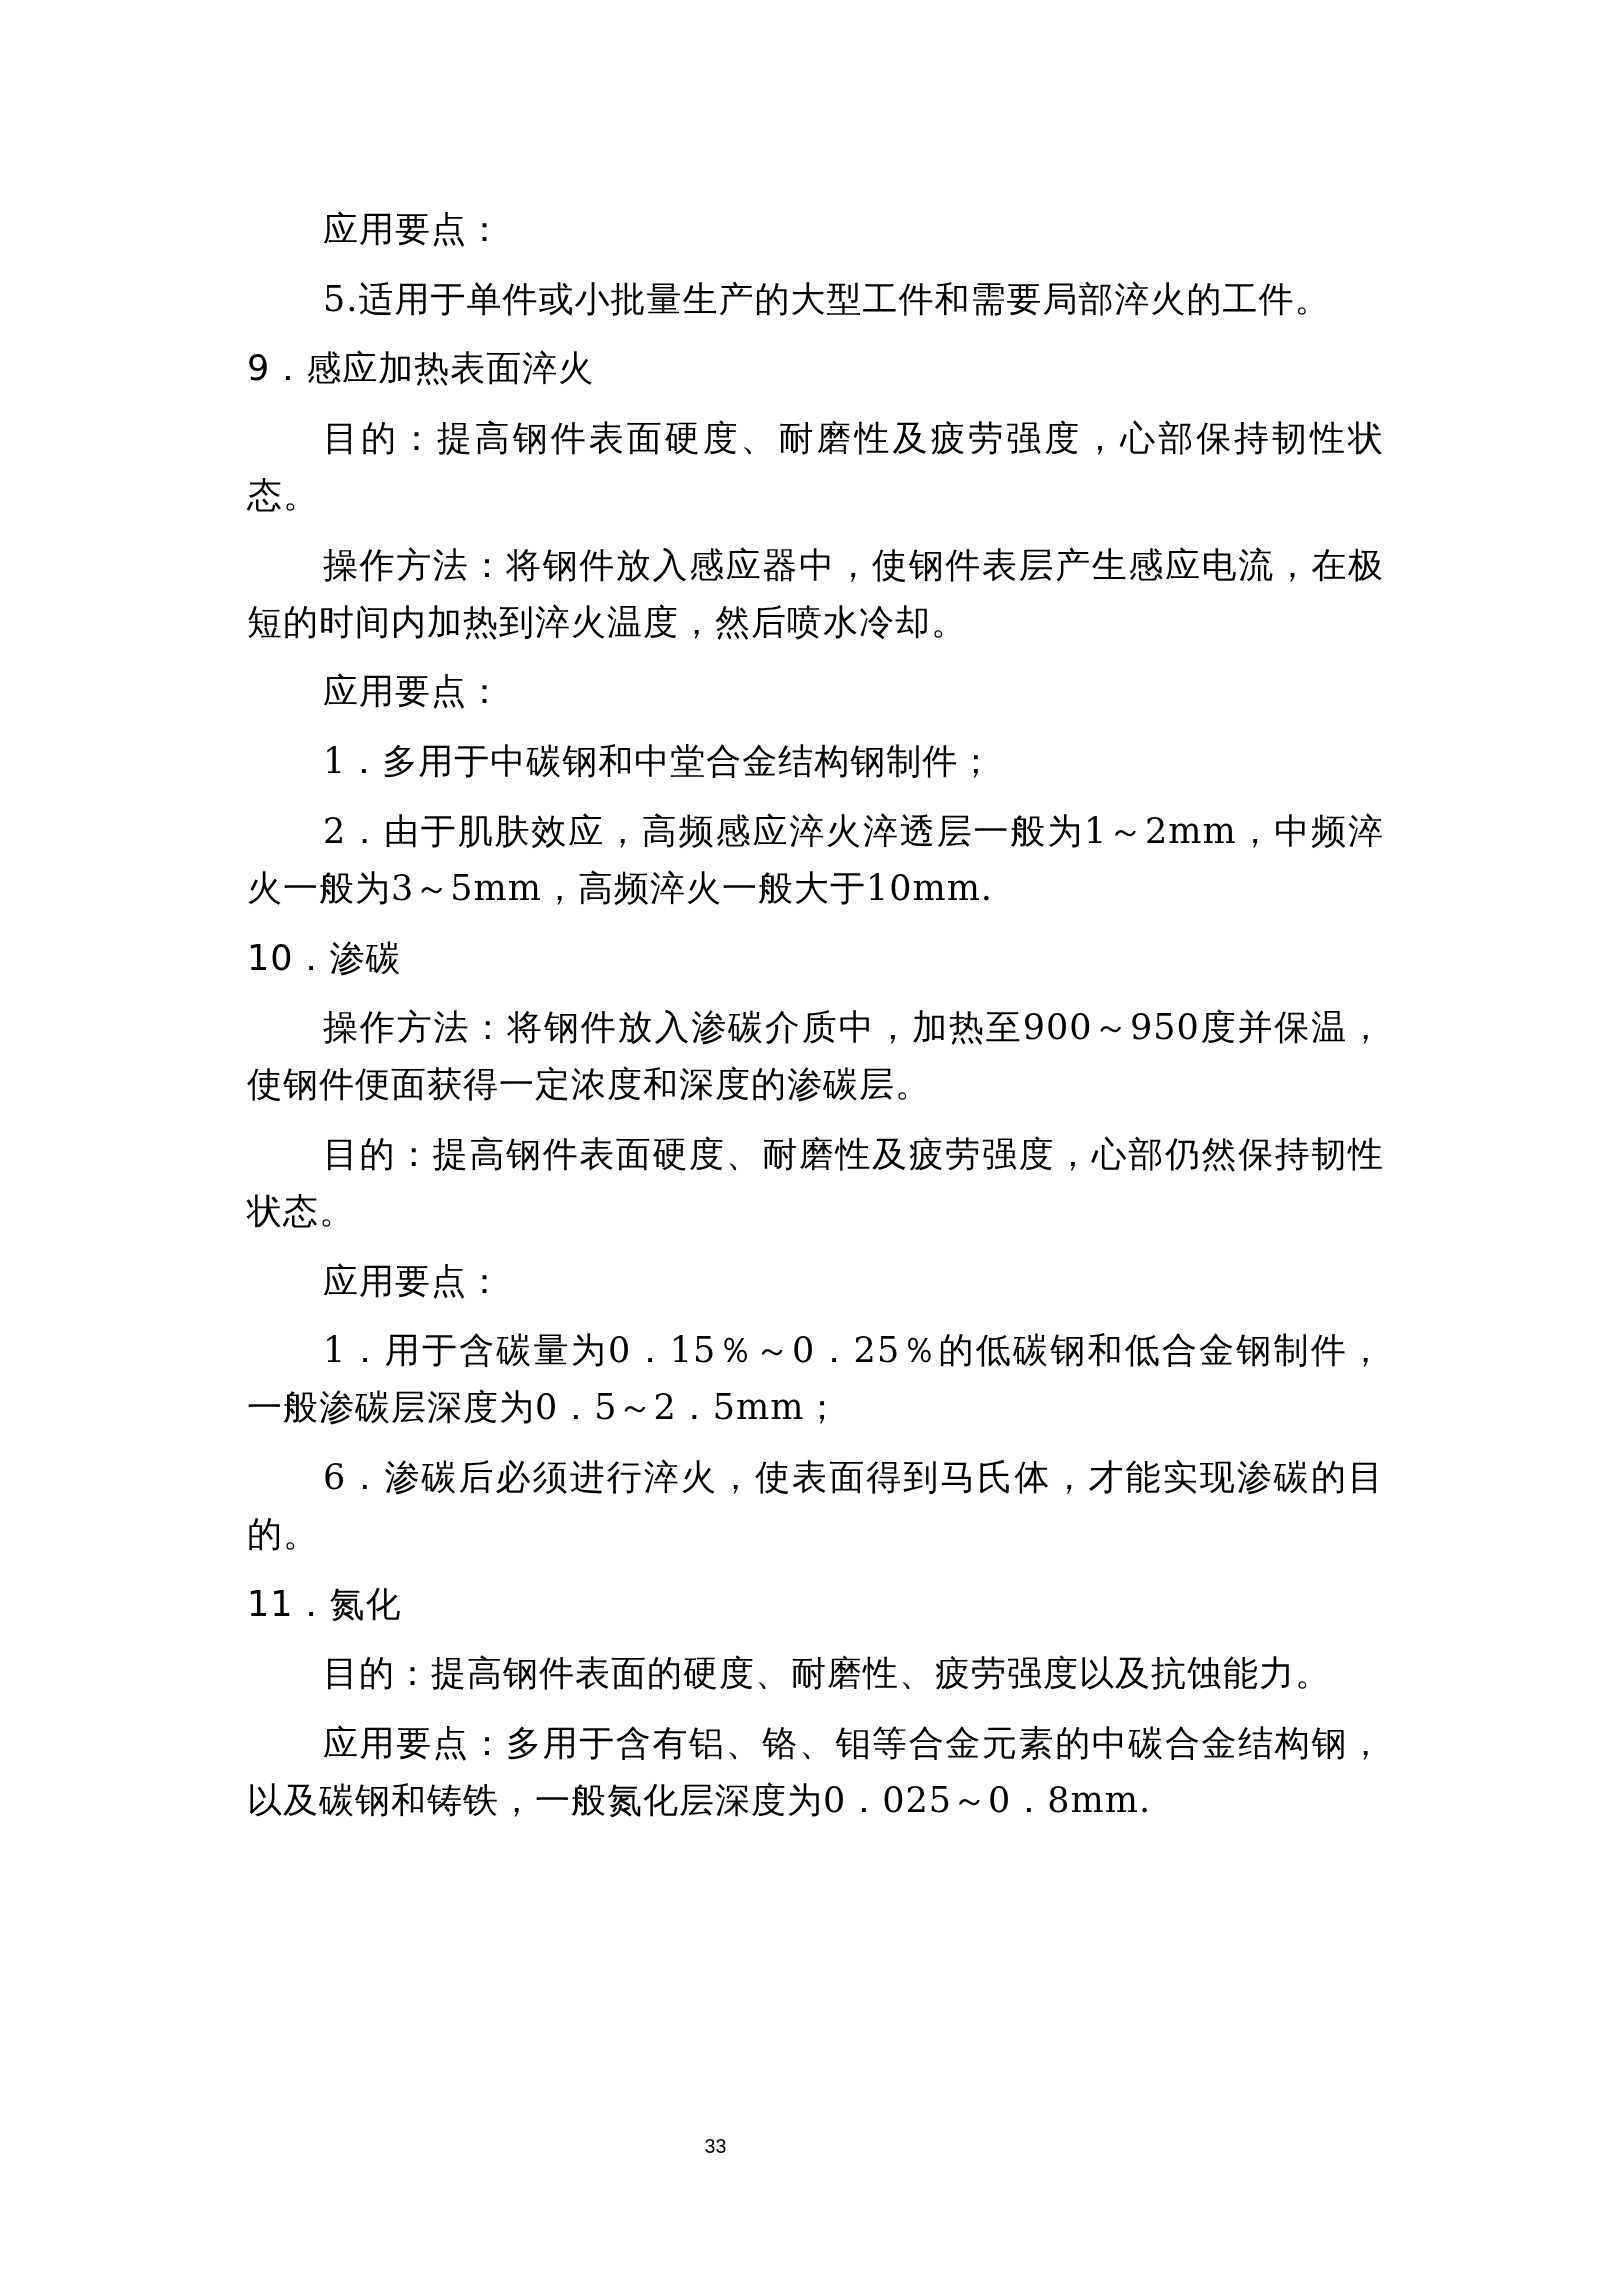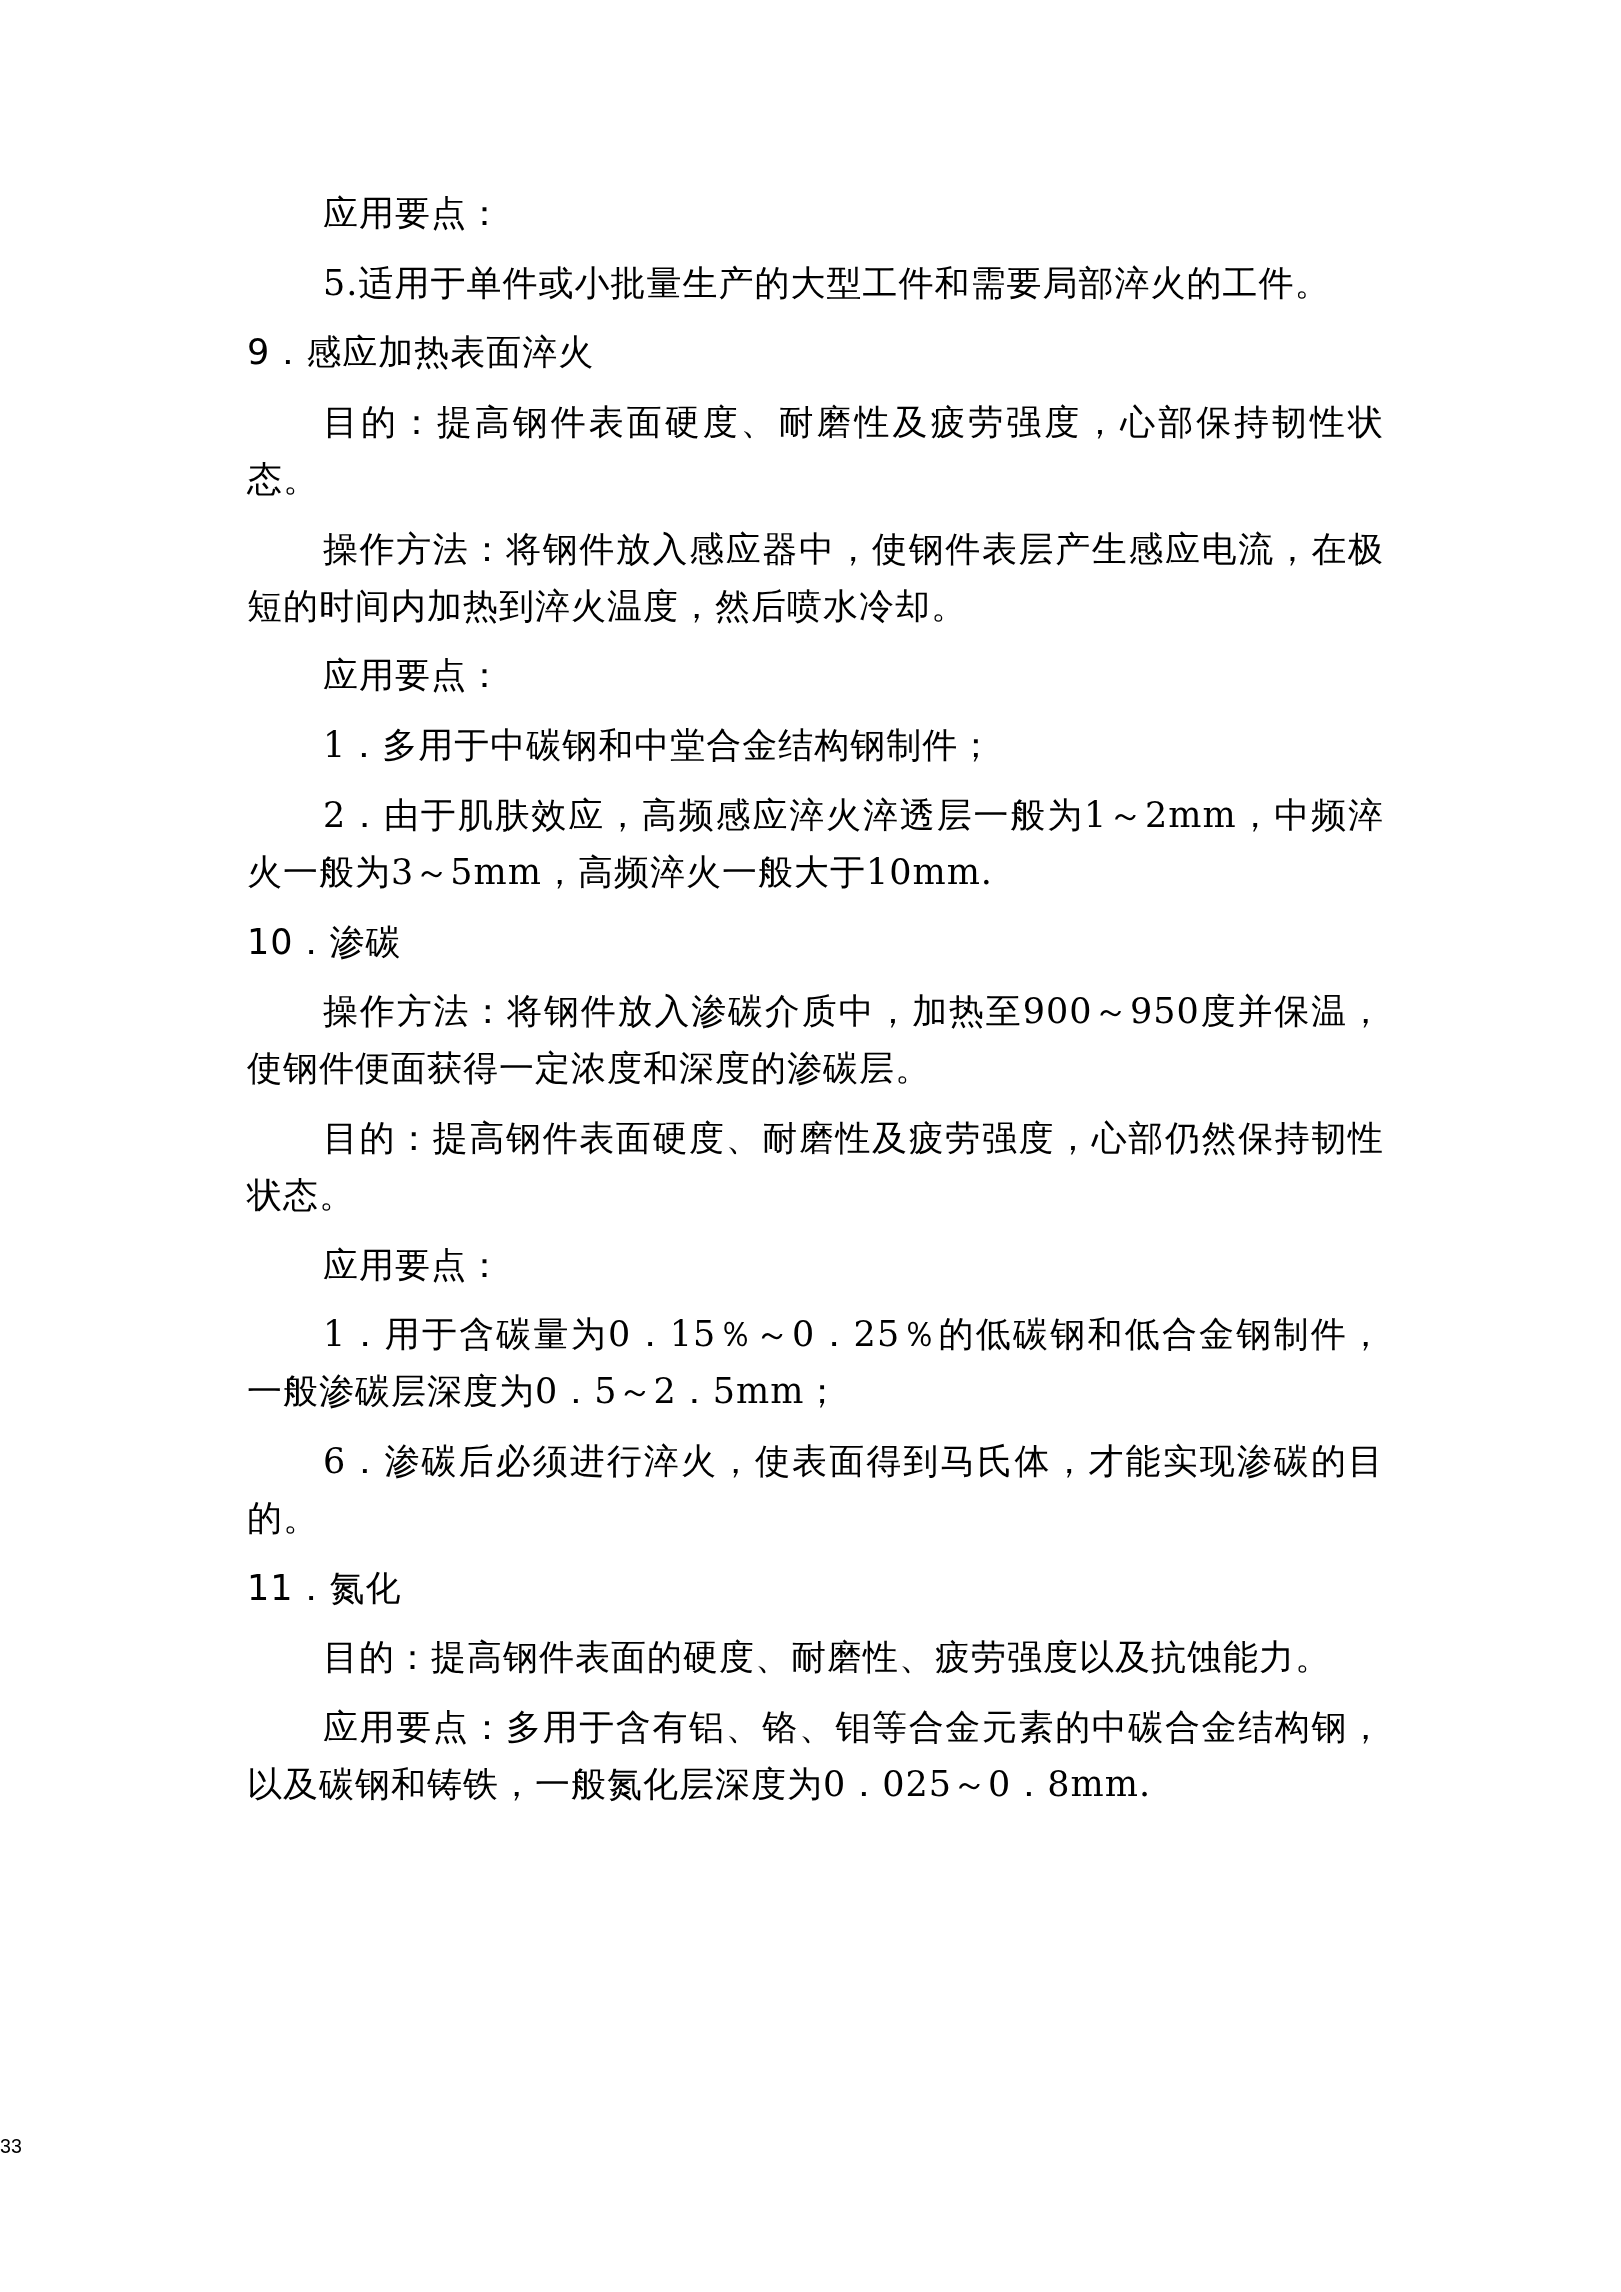--- a/index.html
+++ b/index.html
@@ -1,36 +1,37 @@
 <!DOCTYPE html>
 <html><head>
   <meta charset="utf-8">
   <style>
     html, body { margin: 0; padding: 0; background: #ffffff; }
     body { width: 1621px; height: 2293px; position: relative; overflow: hidden; color: #000; }
-    .page { position: absolute; left: 247px; top: 185px; width: 1137px; }
+    .page { position: absolute; left: 247px; top: 201px; width: 1137px; }
     .p {
       font-family: "DejaVu Serif", "Liberation Serif", serif;
       font-size: 35px;
       line-height: 57px;
       margin: 0 0 12.7px 0;
       text-indent: 76px;
       text-align: justify;
       letter-spacing: 1px;
     }
     .h {
       font-family: "DejaVu Sans", "Liberation Sans", sans-serif;
       font-weight: normal;
       font-size: 35px;
       line-height: 57px;
       margin: 0 0 12.7px 0;
       letter-spacing: 1px;
     }
     .page-number {
       position: absolute; left: 0; width: 1431px; top: 2135px;
+      text-align: center;
       font-family: "Liberation Sans", sans-serif;
       font-size: 19.6px;
     }
   </style>
 </head>
 <body>
 
 <div class="page">
   <p class="p">应用要点：</p>
   <p class="p">5.适用于单件或小批量生产的大型工件和需要局部淬火的工件。</p>

